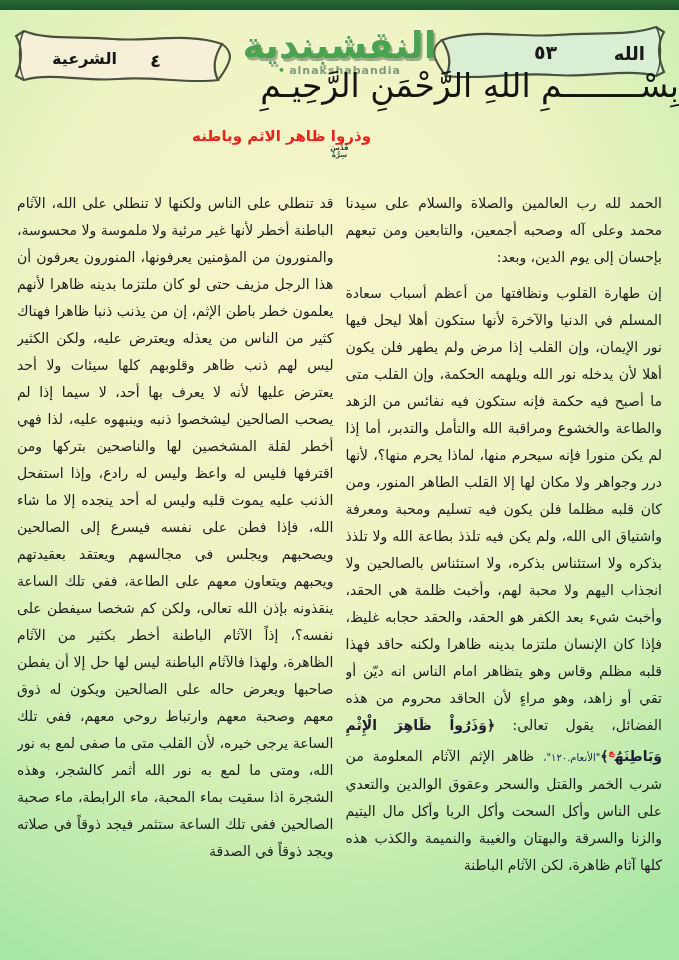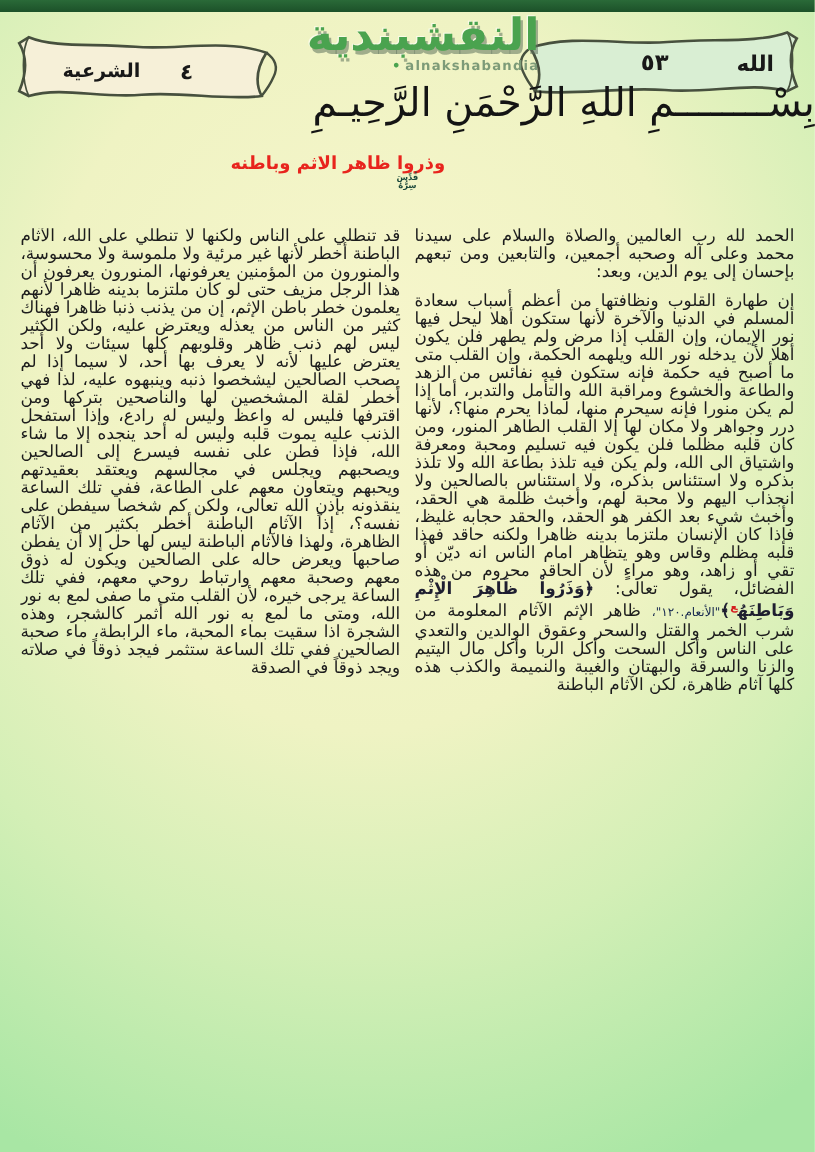--- a/index.html
+++ b/index.html
@@ -21,22 +21,22 @@
   .ribbon svg{ display:block; }
   .ribbon .rb-text{ position:absolute; font-weight:bold; color:#181818; white-space:nowrap; }
   .ribbon-right{ top:20px; right:8px; width:245px; height:70px; }
   .ribbon-right .rb-label{ top:23px; right:26px; font-size:18px; }
   .ribbon-right .rb-num{ top:21px; left:108px; font-size:19px; }
   .ribbon-left{ top:22px; left:10px; width:228px; height:72px; }
   .ribbon-left .rb-label{ top:27px; left:26px; font-size:16px;margin-left:16px; }
   .ribbon-left .rb-num{ top:28px; left:140px; font-size:18px; }
   
   .logo{
-    position:absolute; top:8px; left:50%; transform:translateX(-50%);
-    text-align:right; direction:rtl; width:220px;
+    position:absolute; top:24px; left:50%; transform:translateX(-50%);
+    text-align:center; direction:rtl; width:220px;
   }
   .logo-ar{
     font-size:37px; font-weight:bold; color:#4aa34f; line-height:1.2;
     text-shadow:2px 3px 0 rgba(95,115,92,.55), -1px -1px 0 rgba(255,255,255,.6);
     letter-spacing:-1px;
   }
   .logo-latin{
     direction:ltr; font-size:11px; letter-spacing:1px; color:#7d9b78;
     margin-top:-4px; font-weight:bold;
   }
@@ -61,21 +61,21 @@
     text-align:center; transform:translateY(-5px);
   }
   
   .article{
     position:absolute; top:190px; left:0; width:679px; height:757px;
     display:flex; flex-direction:row; gap:12px; padding:0 17px;
     direction:rtl; overflow:hidden;
   }
   .col{ flex:1 1 0; overflow:hidden; }
   .col p{
-    font-size:14px; line-height:15px; text-align:justify; color:#1c1c1c;
+    font-size:14px; line-height:27px; text-align:justify; color:#1c1c1c;
     text-justify:inter-word;
   }
   .col p.intro{ margin-bottom:9px; }
   .verse{ font-weight:bold; color:#1e1e30; }
   .verse-marker{ color:#d42020; font-size:9px; font-weight:bold; }
   .verse-ref{ font-size:10px; color:#14264d; }
 </style>
 </head>
 <body>
 

